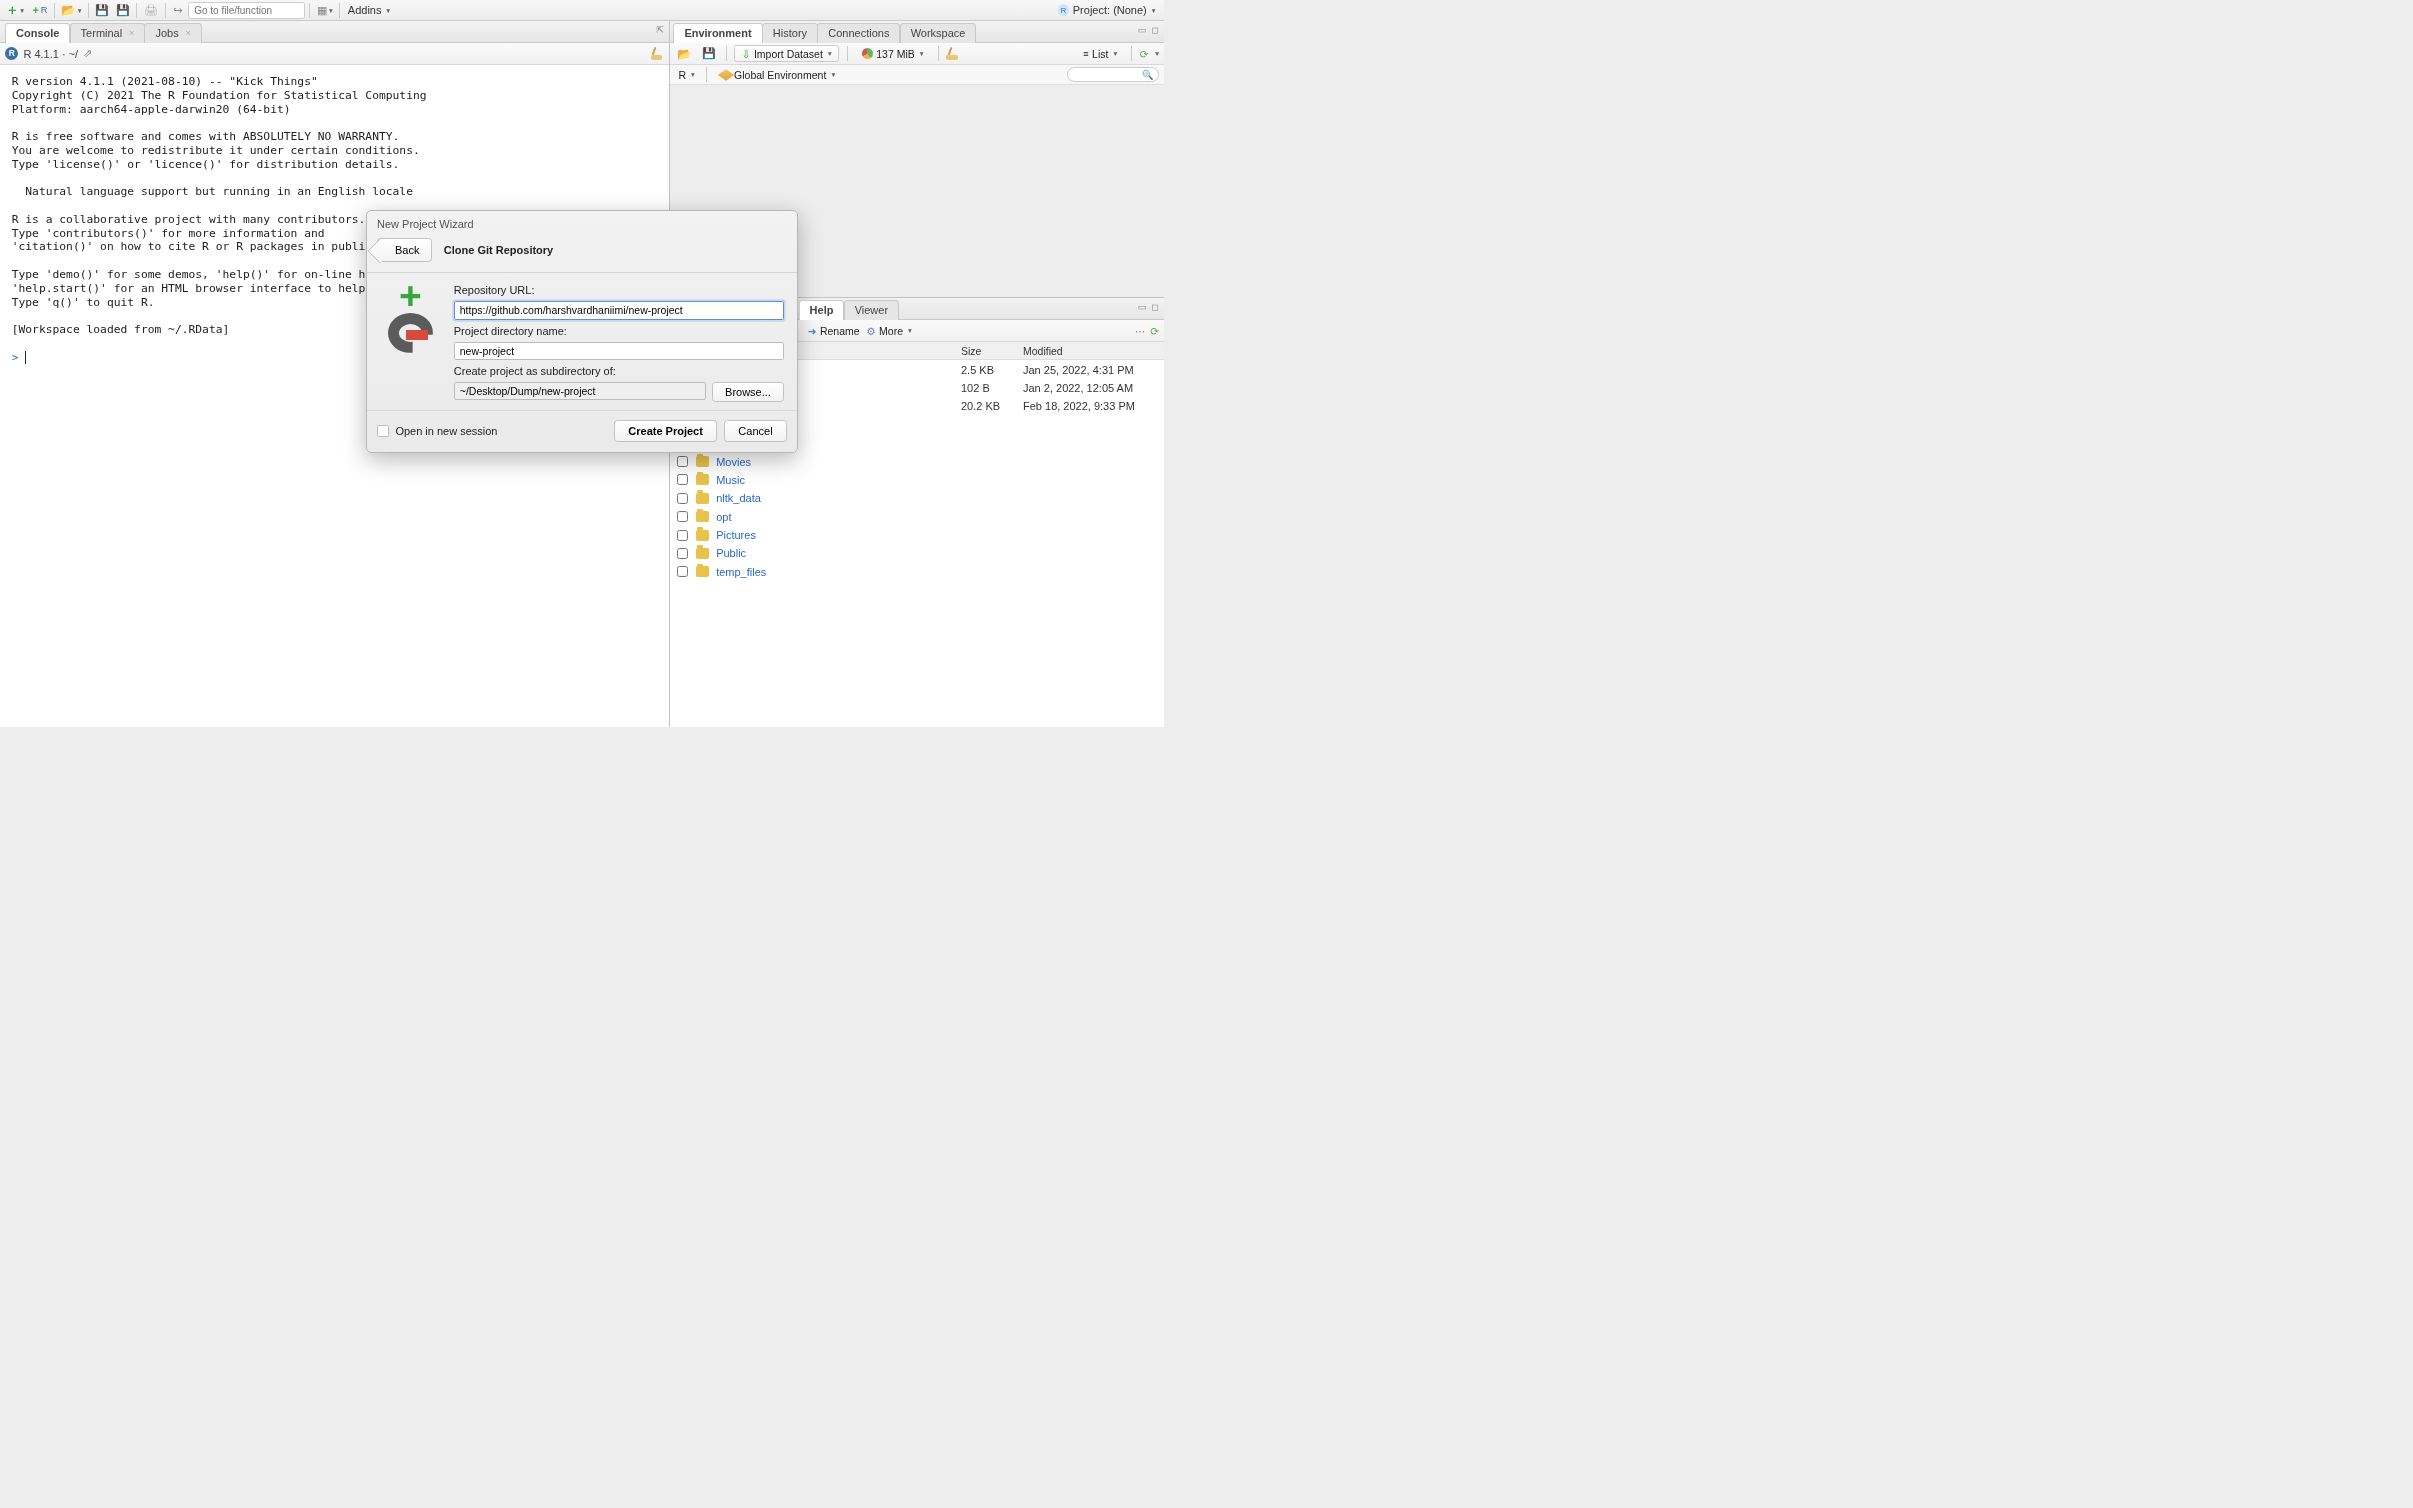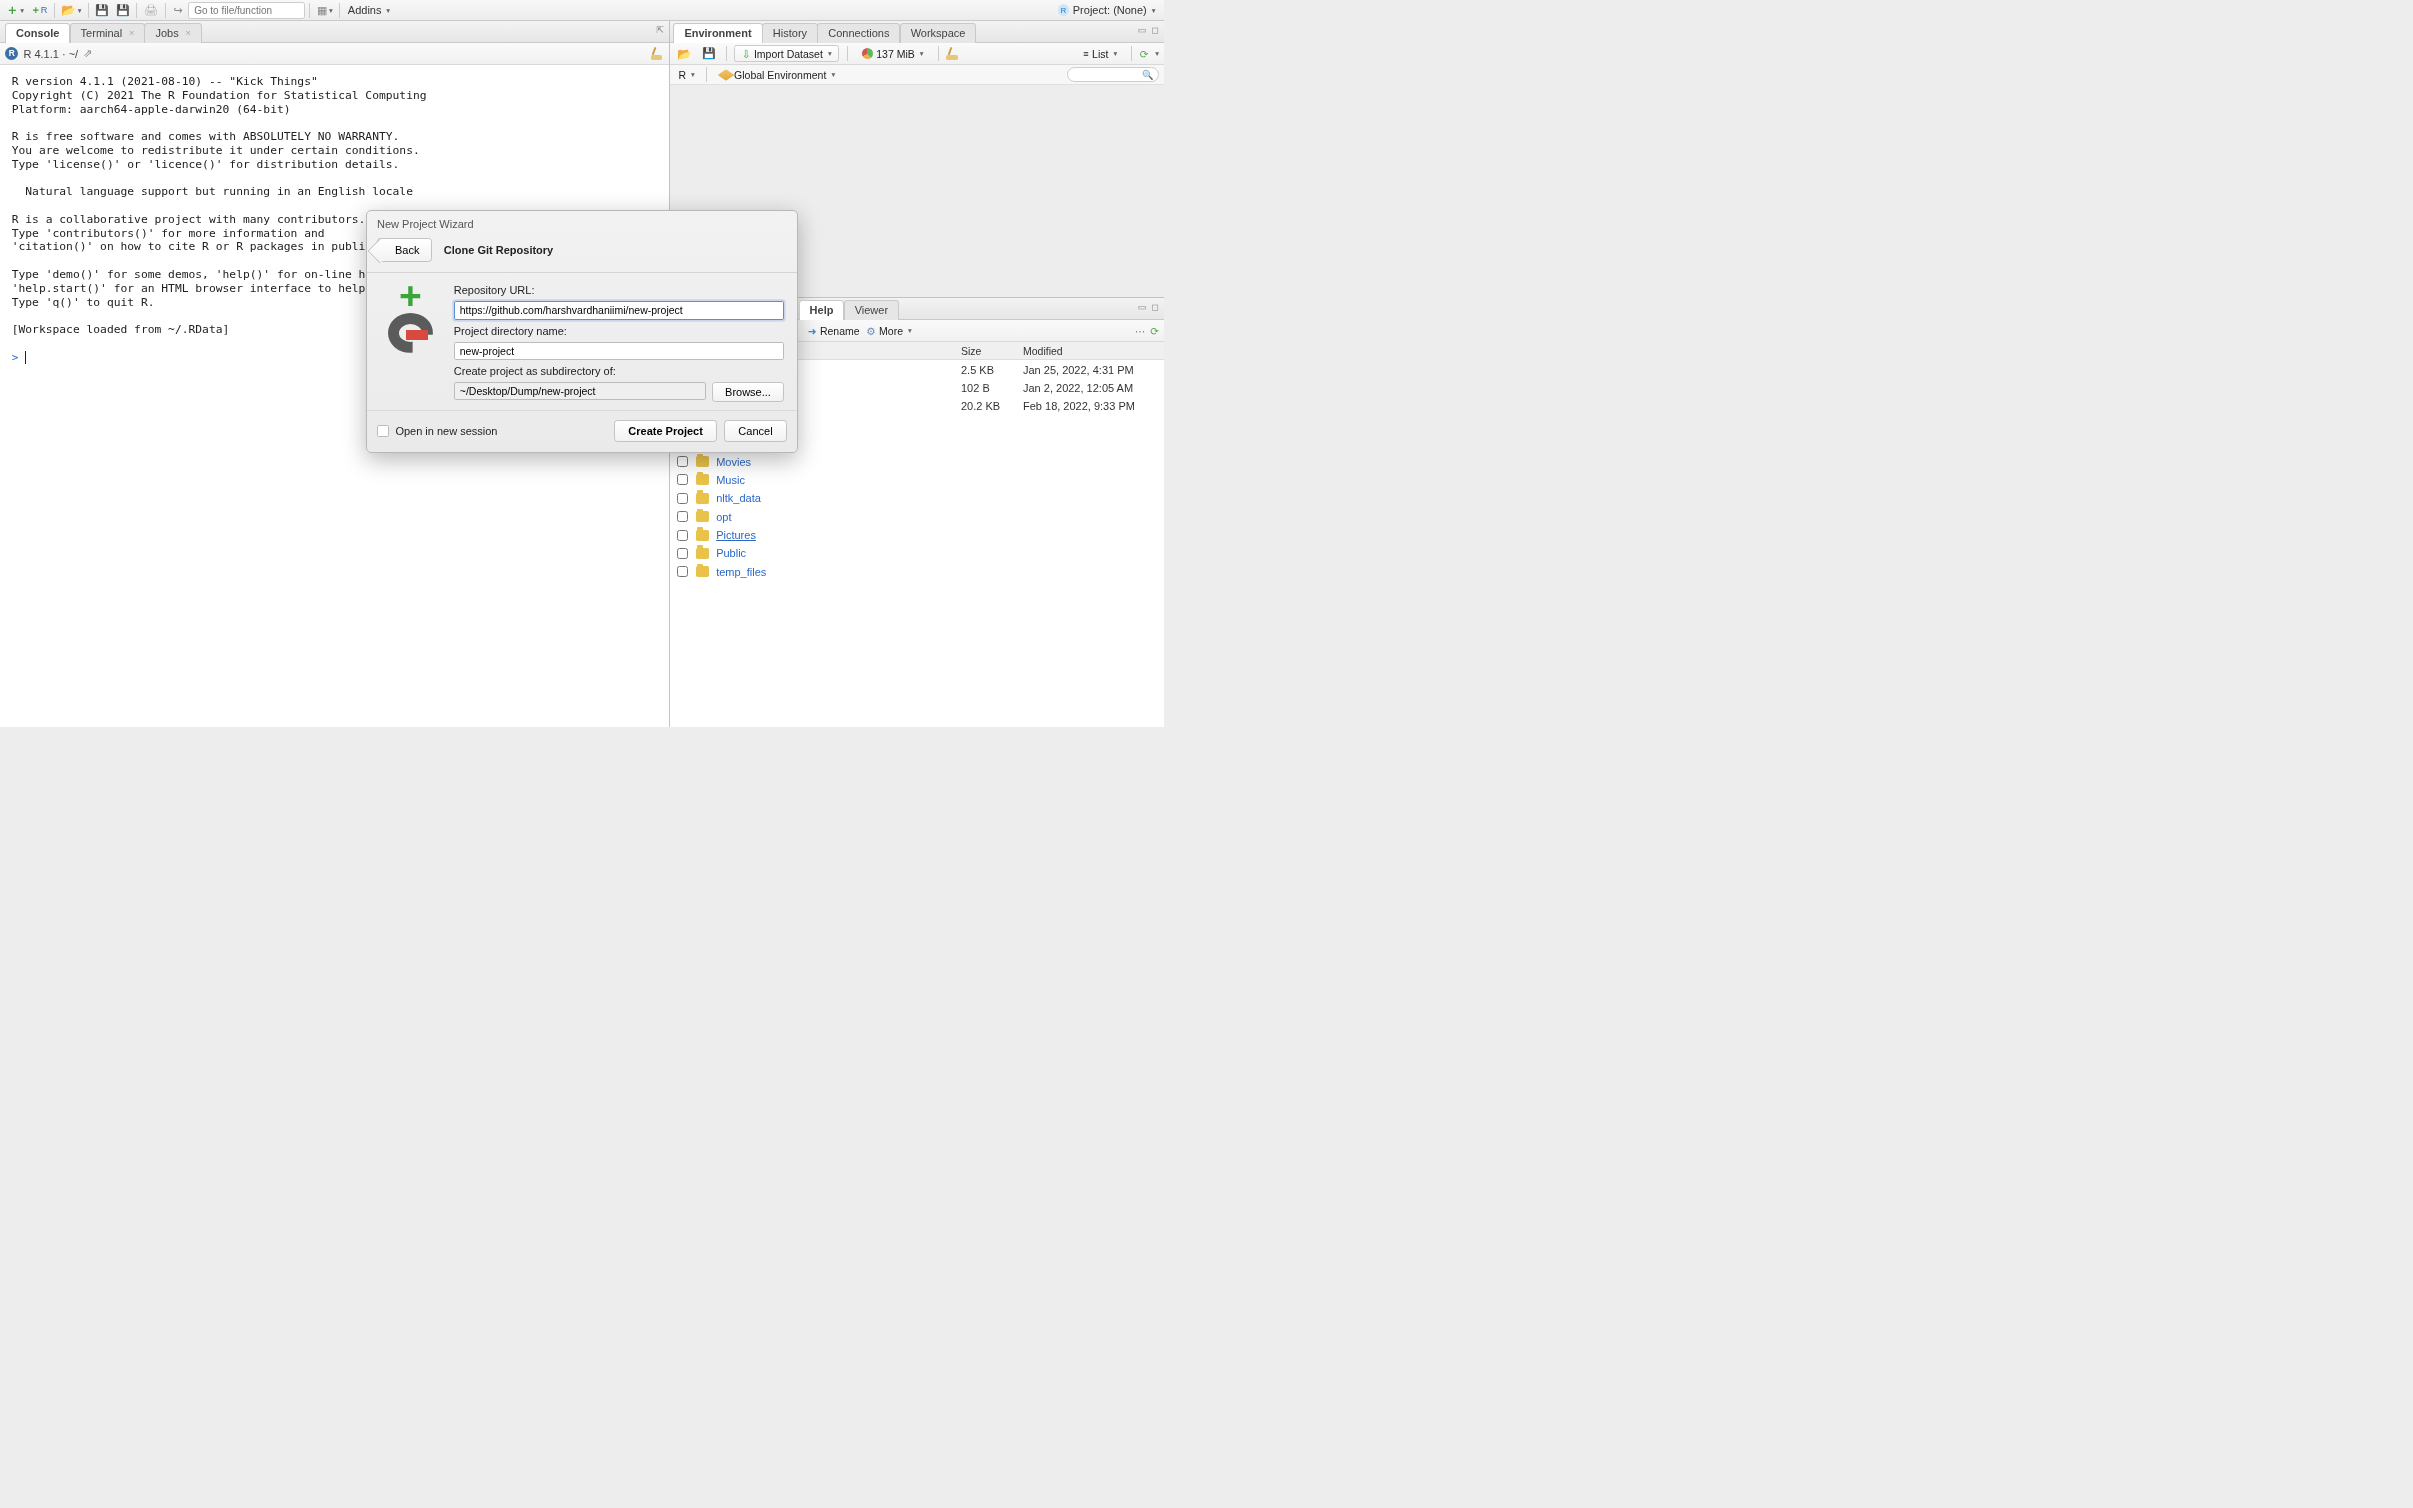--- a/index.html
+++ b/index.html
@@ -555,21 +555,21 @@
           <div class="file-row">
             <input type="checkbox" style="">
             <span class="folder-icon"></span>
             <span class="file-link" style="flex: 1 1 0%;">opt</span>
             <span class="size"></span>
             <span class="mod"></span>
           </div>
           <div class="file-row">
             <input type="checkbox" style="">
             <span class="folder-icon"></span>
-            <span class="file-link" style="flex: 1 1 0%; text-decoration: underline;">Pictures</span>
+            <span class="file-link" style="flex: 1 1 0%;">Pictures</span>
             <span class="size"></span>
             <span class="mod"></span>
           </div>
           <div class="file-row">
             <input type="checkbox" style="">
             <span class="folder-icon"></span>
             <span class="file-link" style="flex: 1 1 0%;">Public</span>
             <span class="size"></span>
             <span class="mod"></span>
           </div>

